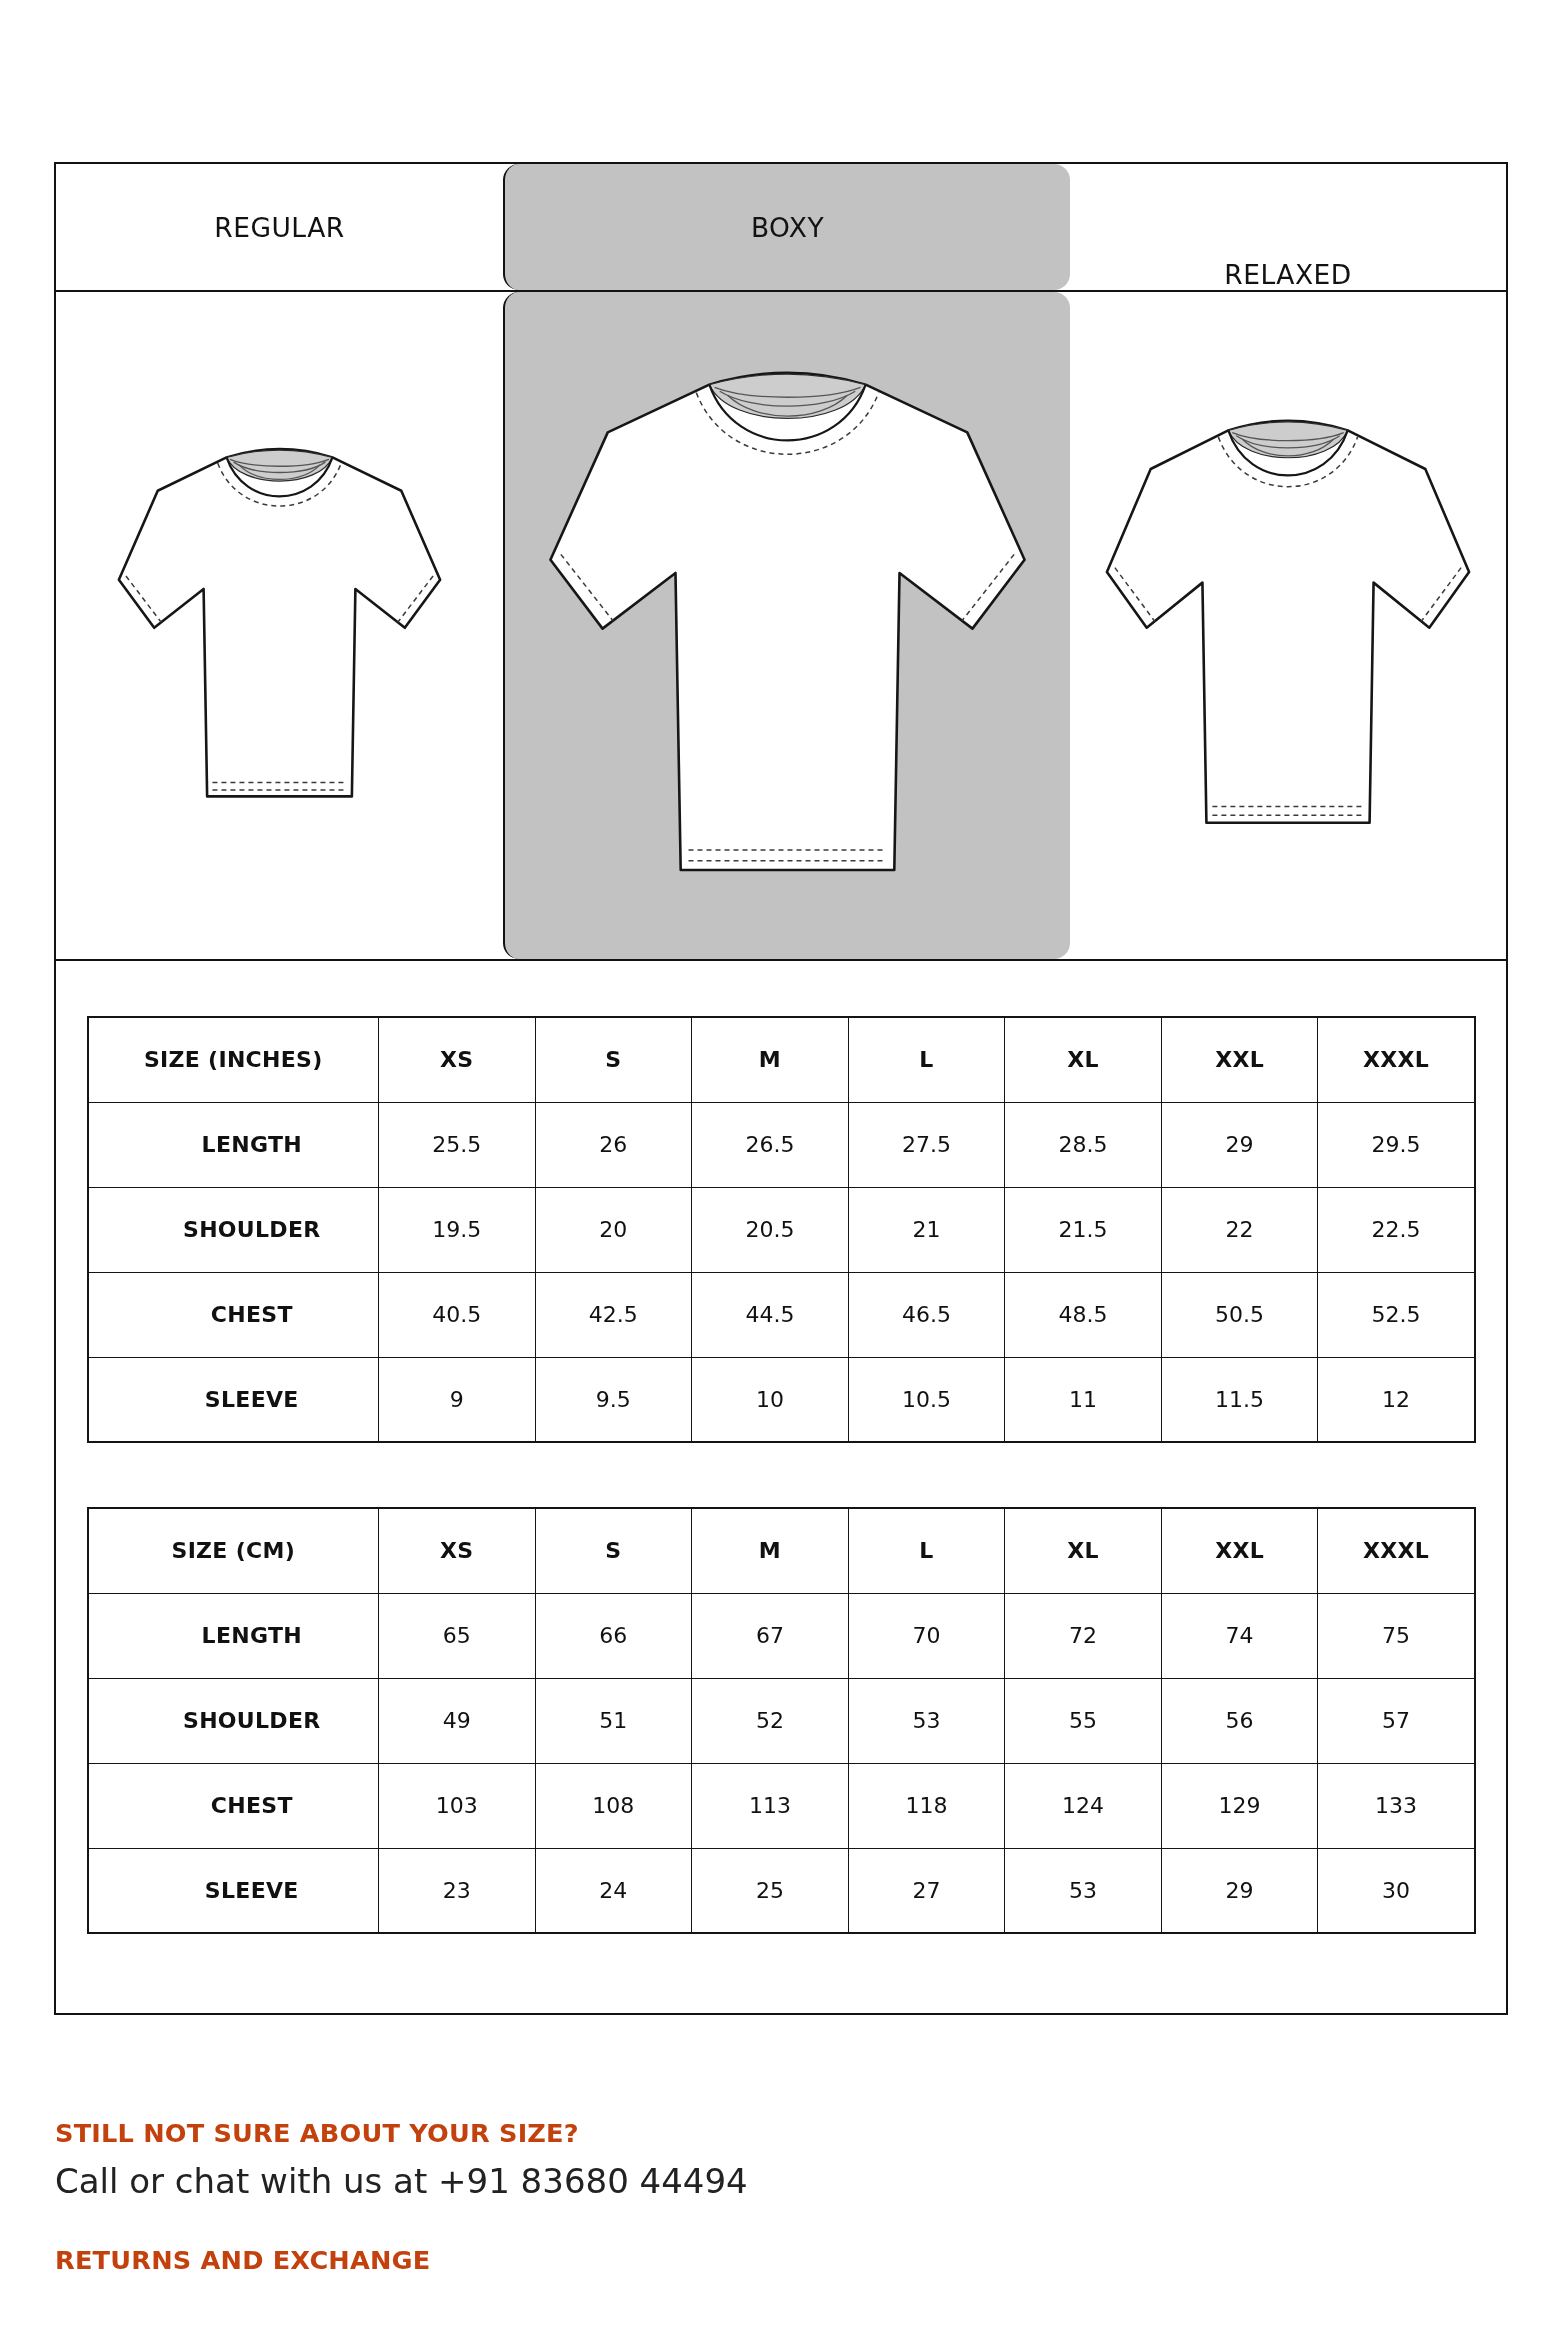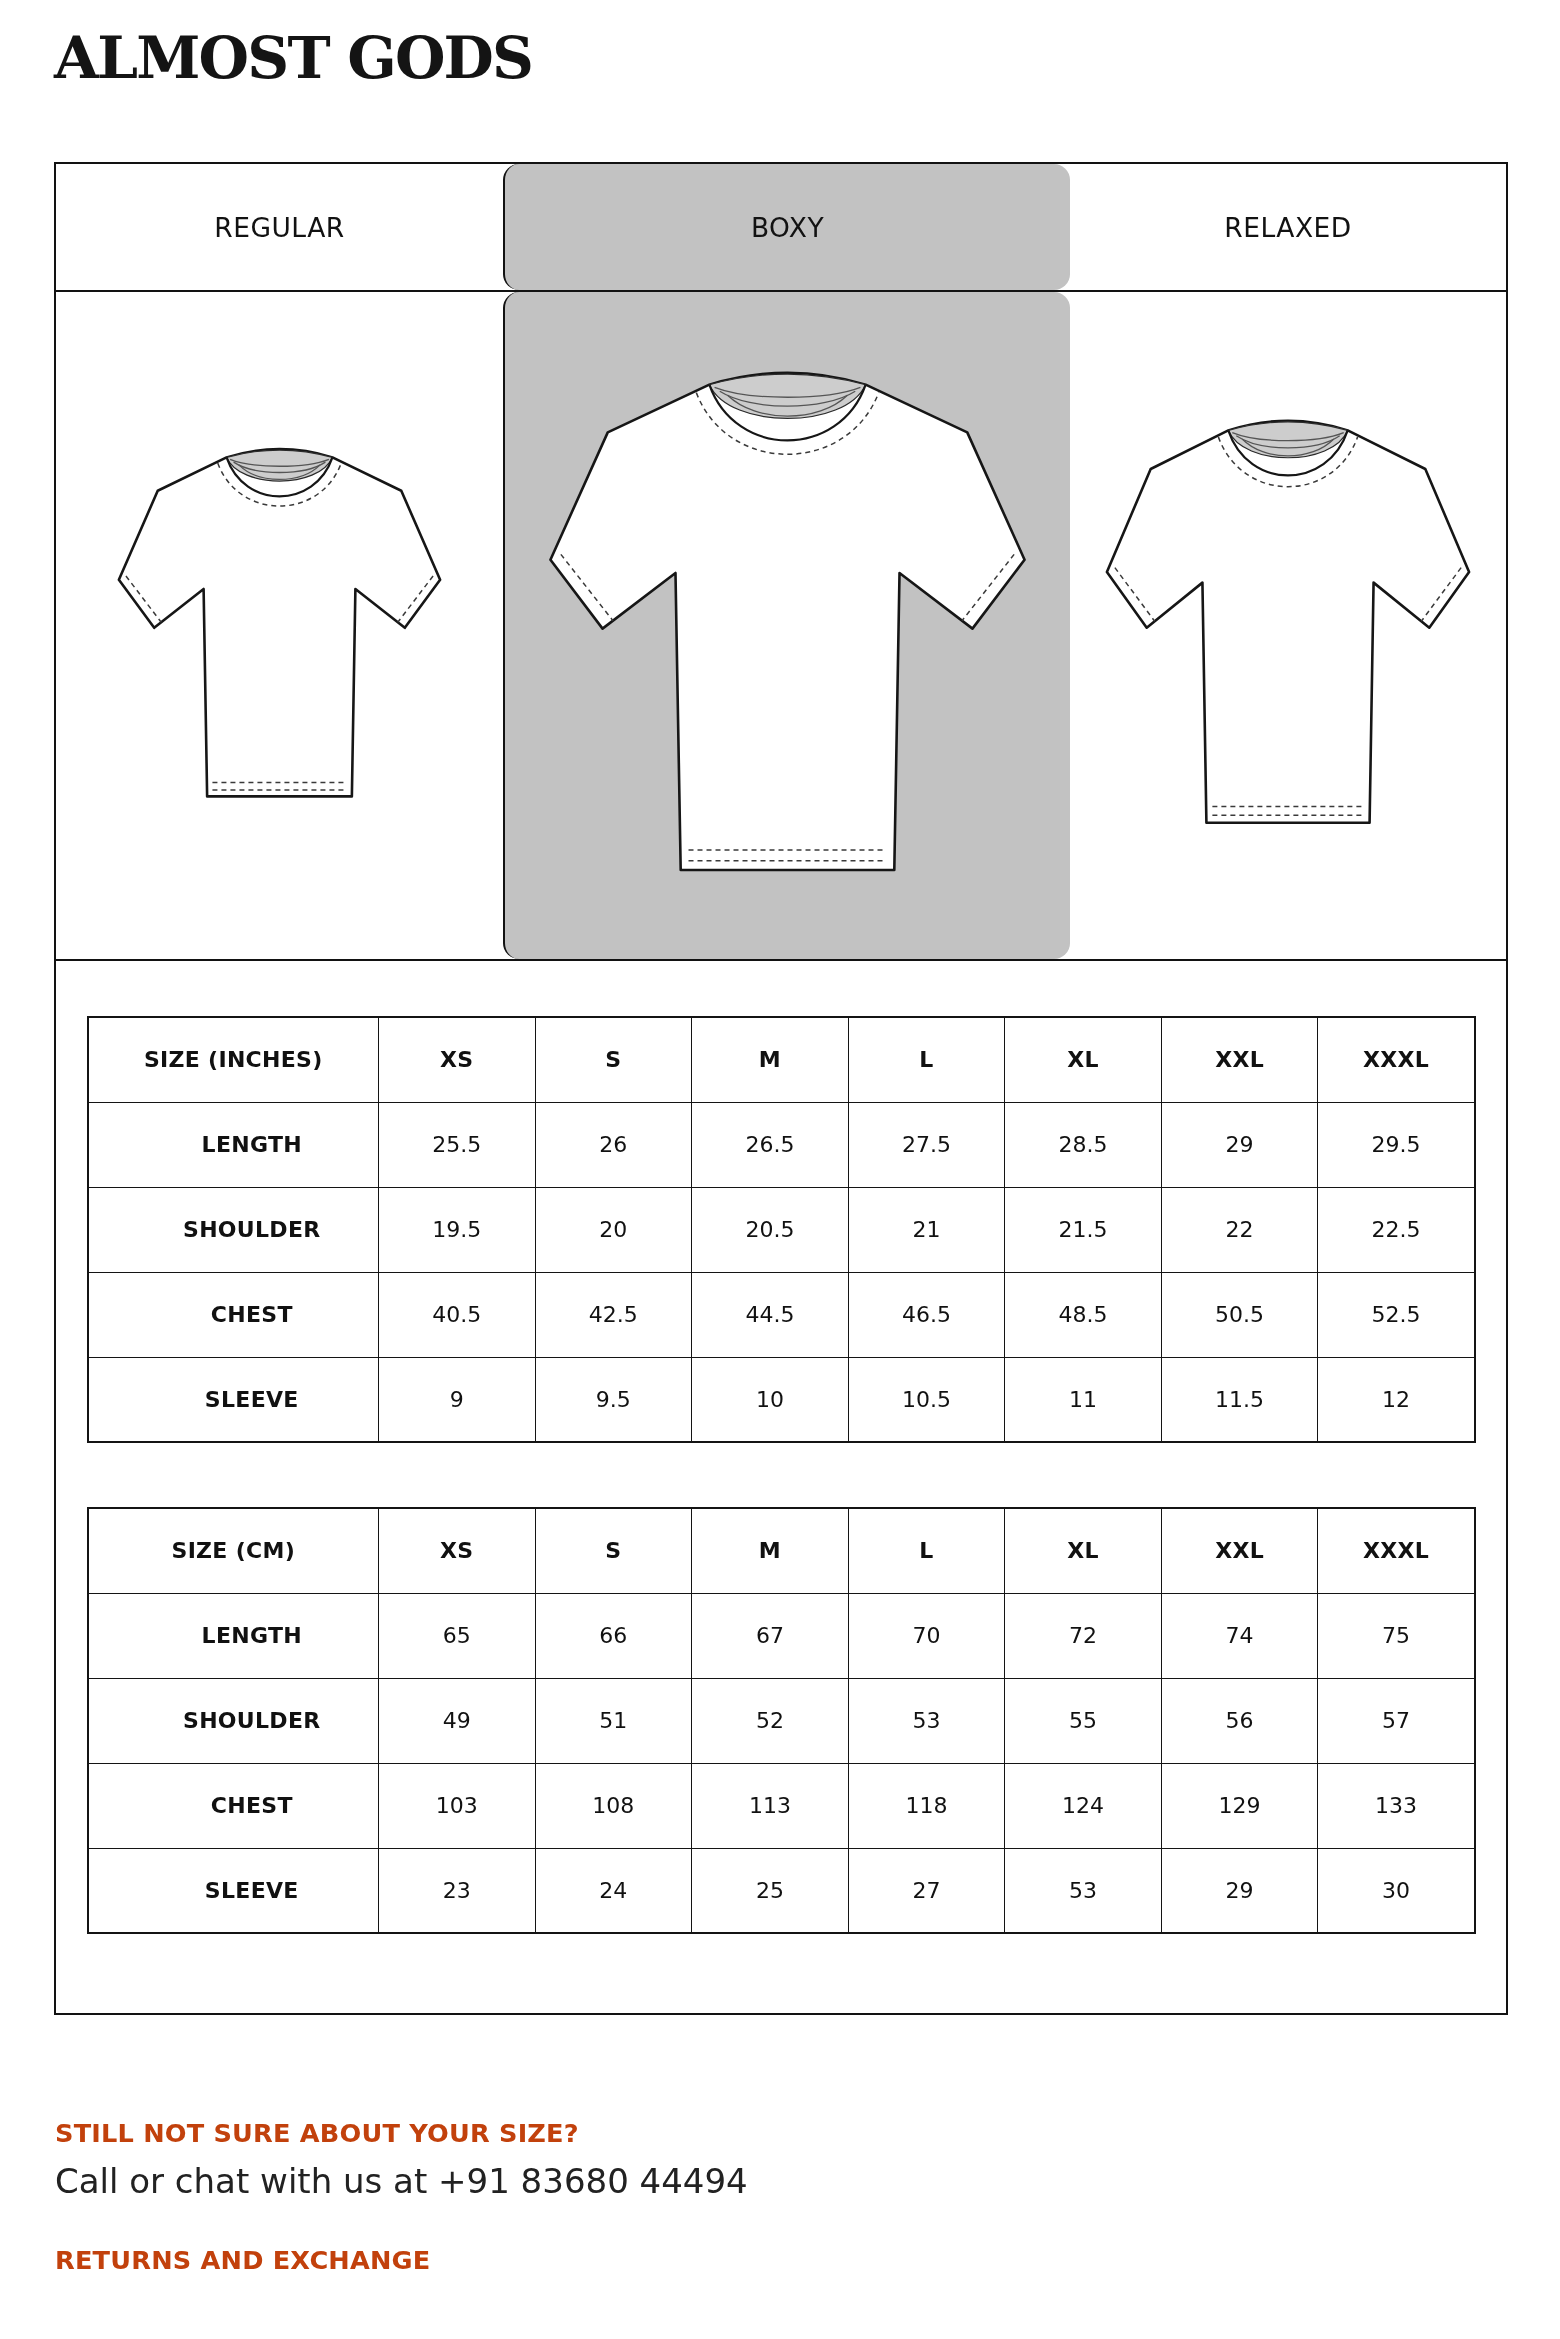--- a/index.html
+++ b/index.html
@@ -19,21 +19,21 @@
     position:absolute; left:54px; top:162px;
     width:1454px; height:1853px;
     border:2.7px solid #121212; background:#ffffff;
   }
 
   
   .tabs-row { display:flex; height:128px; border-bottom:2.7px solid #121212; }
   .tab { display:flex; align-items:center; justify-content:center; height:100%; }
   .col-regular { width:447px; }
   .col-boxy { width:567px; border-left:2.7px solid #121212;border-radius:16px; }
-  .col-relaxed { flex:1; }
+  .col-relaxed { flex:1;align-items:flex-end; }
   .tab span { font-size:26.5px; letter-spacing:0.5px; color:#121212; }
 
   
   .shirts-row { display:flex; height:669px; border-bottom:2.7px solid #121212; }
   .fit-col { display:flex; align-items:center; justify-content:center; height:100%; }
 
   .tee { display:block; }
   .tee-regular { width:353px; height:426px; }
   .tee-boxy    { width:521px; height:610px; }
   .tee-relaxed { width:398px; height:493px; }
@@ -84,21 +84,20 @@
         <path class="tee-collar" d="M70,24 C80,52 120,52 130,24"></path>
         <path class="tee-stitch" d="M65,27 C77,58 123,58 135,27"></path>
         <path class="tee-stitch" d="M13,88 L33,113"></path>
         <path class="tee-stitch" d="M187,88 L167,113"></path>
         <path class="tee-stitch" d="M62,199.5 L138,199.5"></path>
         <path class="tee-stitch" d="M62,203.5 L138,203.5"></path>
       </g>
     </defs>
   </svg>
 
-  <h1 class="logo">ALMOST GODS</h1>
 
   <div class="main-box">
 
     <div class="tabs-row">
       <div class="tab col-regular">
         <span>REGULAR</span>
       </div>
       <div class="tab col-boxy" style="background: rgb(194, 194, 194);">
         <span>BOXY</span>
       </div>

